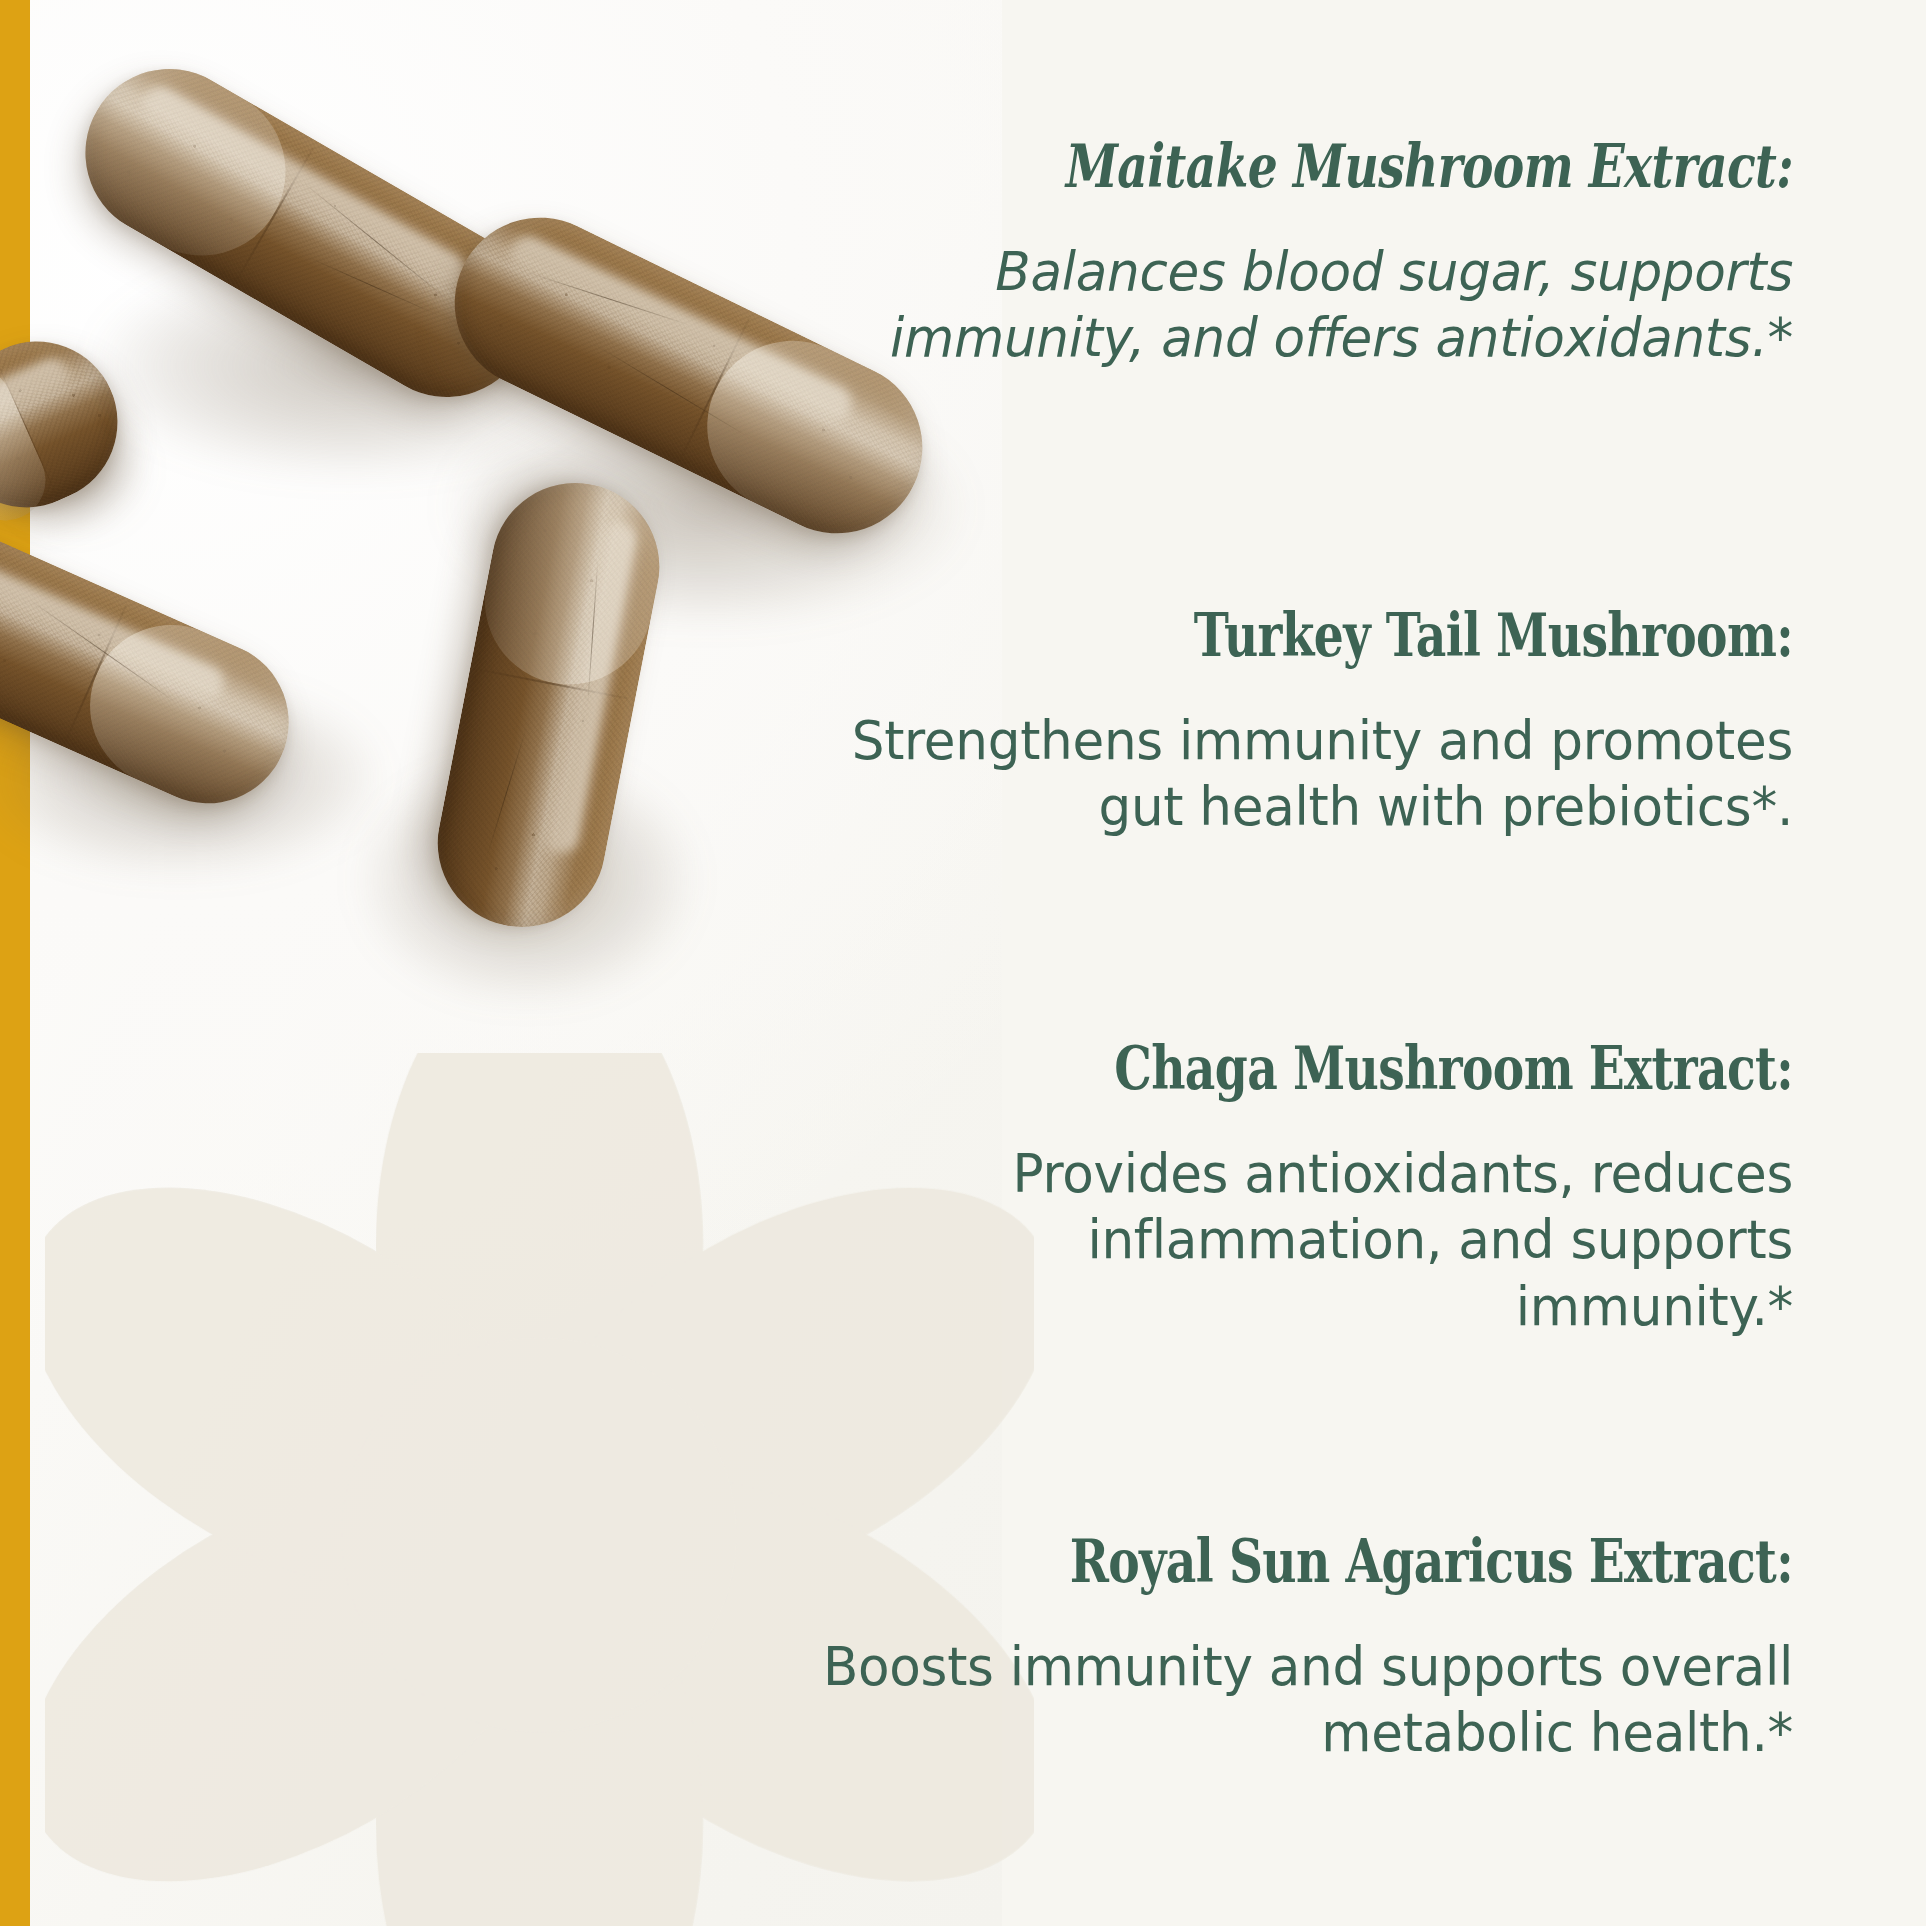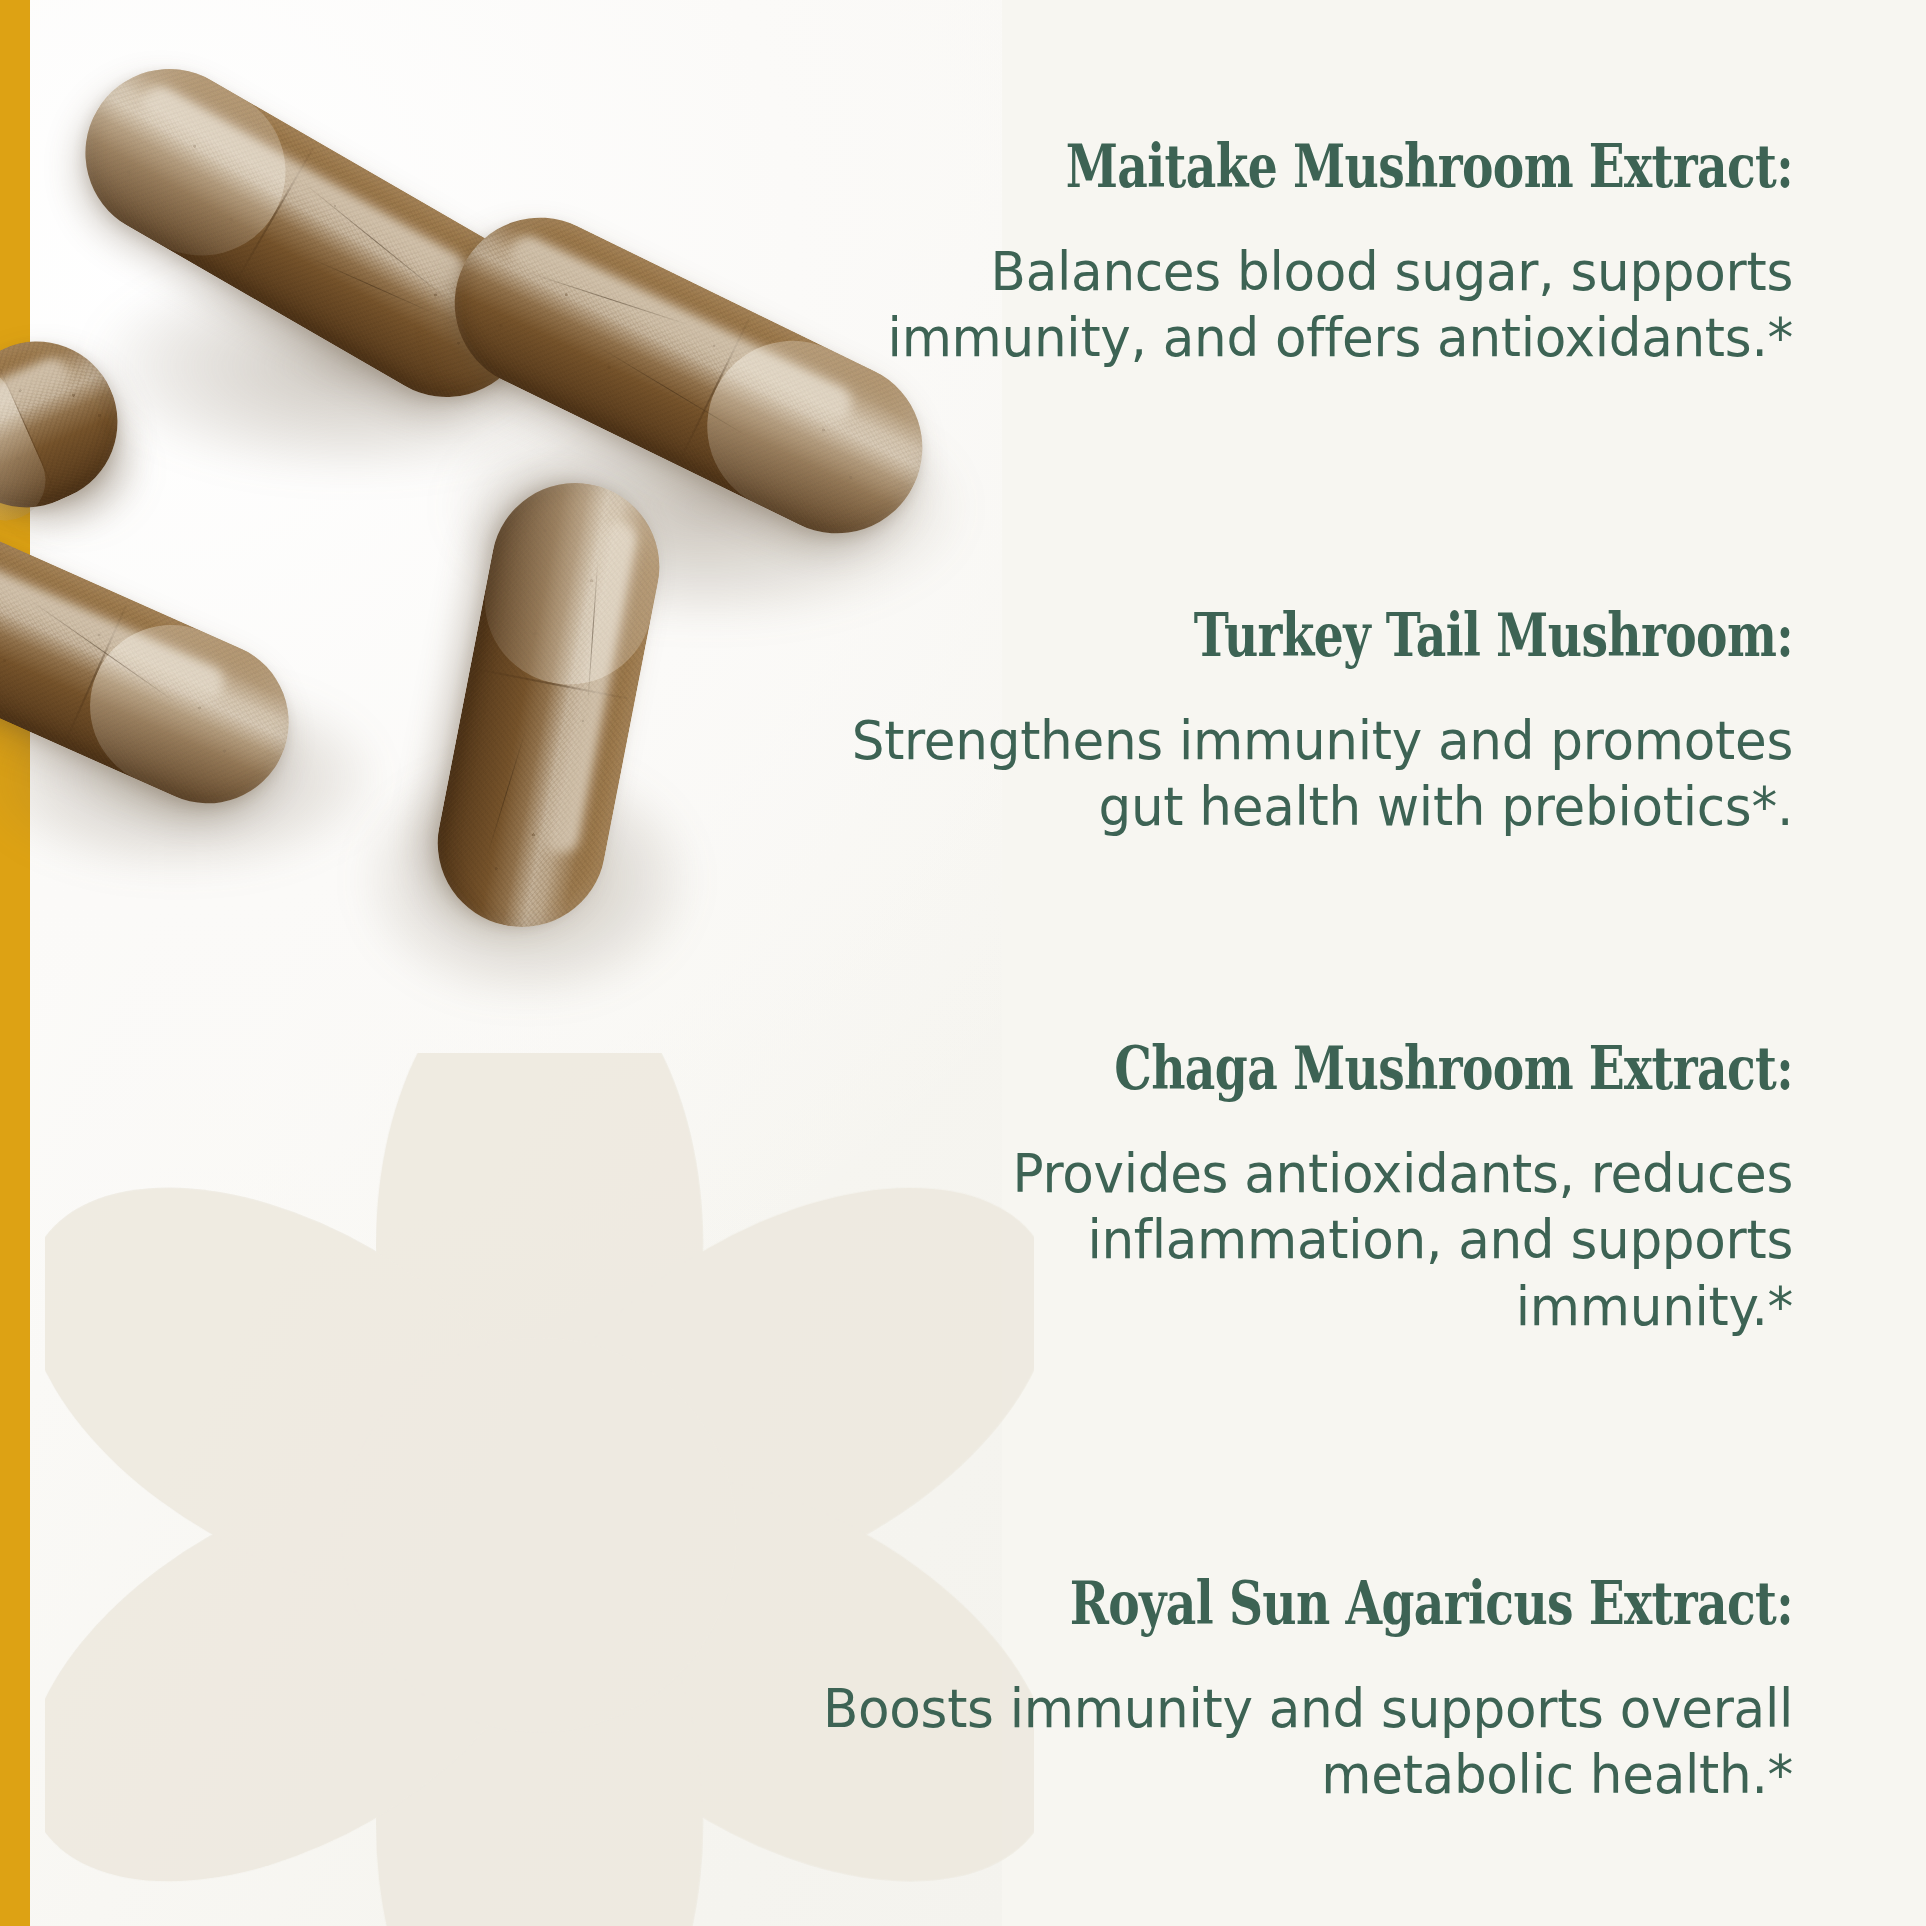--- a/index.html
+++ b/index.html
@@ -151,24 +151,24 @@
     font-weight:400;
     font-size:54px;
     line-height:1.24;
     letter-spacing:-0.3px;
     color:#3D6354;
     transform:scaleX(.955);
     transform-origin:right center;
   }
 
   
-  #sec-0 { top:136px; }
+  #sec-0 { top:136px;font-style:italic; }
   #sec-1 { top:605px; }
   #sec-2 { top:1038px; }
-  #sec-3 { top:1531px;margin-top:42px; }
+  #sec-3 { top:1531px; }
 
   #sec-0 .sec-body,
   #sec-1 .sec-body,
   #sec-2 .sec-body,
   #sec-3 .sec-body { margin-top:40px; }
 </style>
 </head>
 <body>
 
 <div id="canvas">

